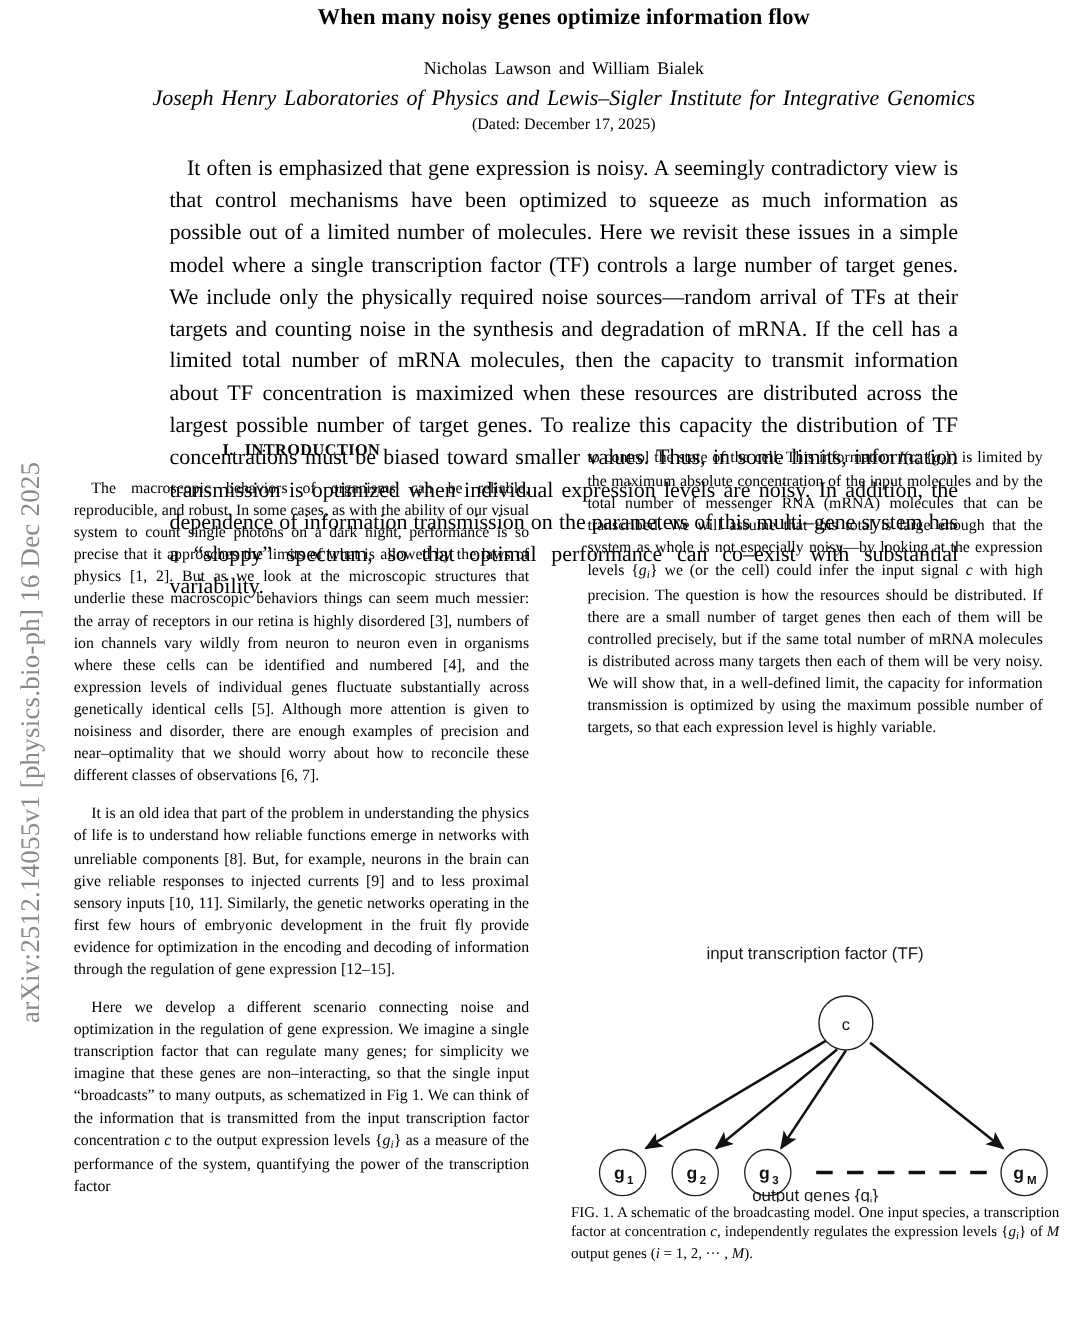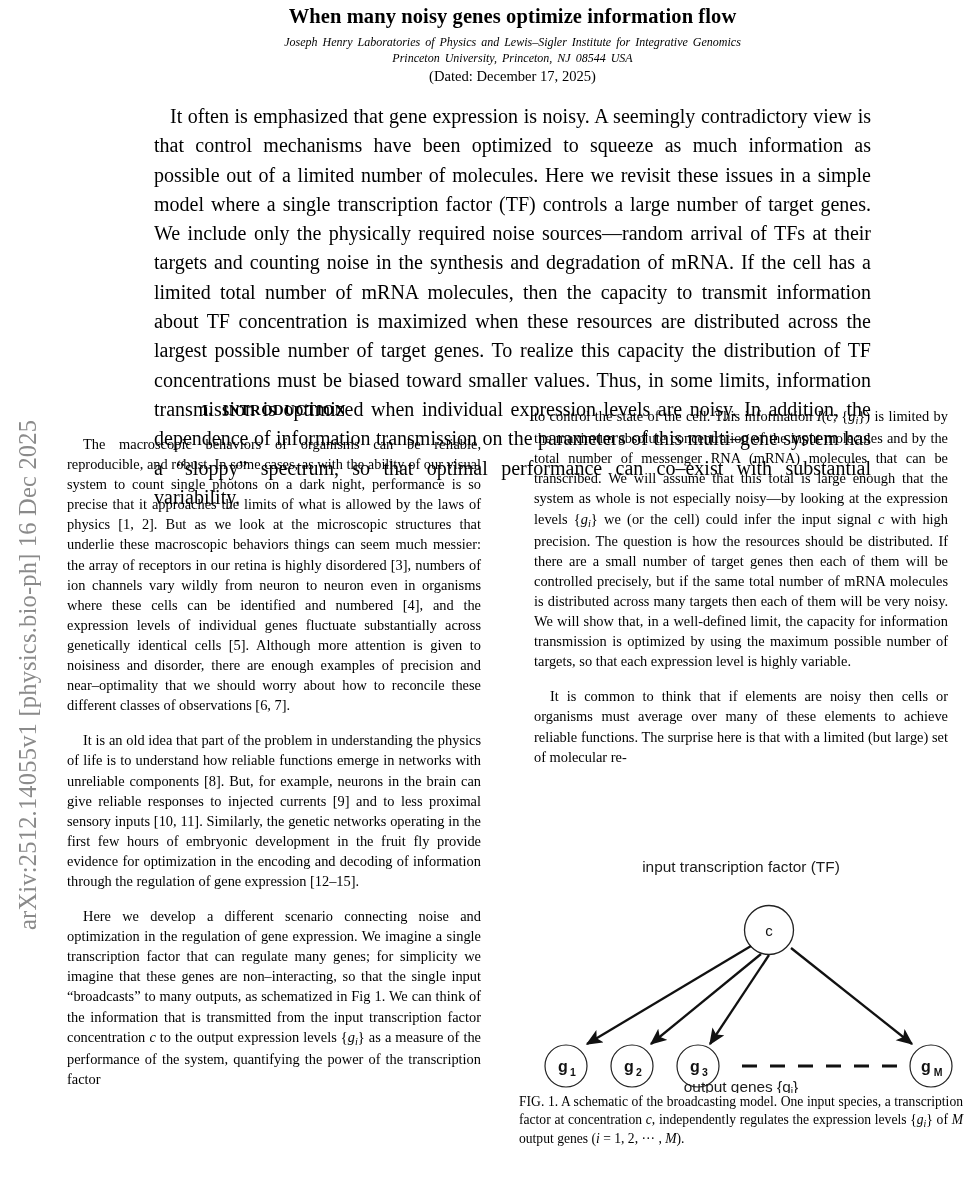--- a/index.html
+++ b/index.html
@@ -55,21 +55,21 @@
     letter-spacing: 0.1px;
   }
   .authors {
     text-align: center;
     font-size: 16.2px;
     margin-top: 23px;
     word-spacing: 3px;
   }
   .affil {
     text-align: center;
-    font-size: 12px;
+    font-size: 20px;
     font-style: italic;
     margin-top: 4px;
     line-height: 1.35;
     word-spacing: 2px;
   }
   .dated {
     text-align: center;
     font-size: 14.6px;
     margin-top: 2px;
   }
@@ -149,22 +149,22 @@
 <body>
 
 <div id="arxiv-stamp">
   <span class="vtext">arXiv:2512.14055v1  [physics.bio-ph]  16 Dec 2025</span>
 </div>
 
 <div id="page">
 
   <div>
     <div class="paper-title">When many noisy genes optimize information flow</div>
+    <div class="authors">Nicholas  Lawson  and  William  Bialek</div>
     <div class="affil">Joseph Henry Laboratories of Physics and Lewis–Sigler Institute for Integrative Genomics</div>
-    <div class="affil" style="margin-top:0">Princeton  University,  Princeton,  NJ 08544  USA</div>
     <div class="dated">(Dated: December 17, 2025)</div>
   </div>
 
   <div class="abstract">It often is emphasized that gene expression is noisy. A seemingly contradictory view is that control mechanisms have been optimized to squeeze as much information as possible out of a limited number of molecules. Here we revisit these issues in a simple model where a single transcription factor (TF) controls a large number of target genes. We include only the physically required noise sources—random arrival of TFs at their targets and counting noise in the synthesis and degradation of mRNA. If the cell has a limited total number of mRNA molecules, then the capacity to transmit information about TF concentration is maximized when these resources are distributed across the largest possible number of target genes. To realize this capacity the distribution of TF concentrations must be biased toward smaller values. Thus, in some limits, information transmission is optimized when individual expression levels are noisy. In addition, the dependence of information transmission on the parameters of this multi–gene system has a “sloppy” spectrum, so that optimal performance can co–exist with substantial variability.</div>
 
   <div class="columns">
 
     <div class="col">
 
       <div class="section-head">
@@ -175,21 +175,20 @@
       <p class="body">It is an old idea that part of the problem in understanding the physics of life is to understand how reliable functions emerge in networks with unreliable components [8]. But, for example, neurons in the brain can give reliable responses to injected currents [9] and to less proximal sensory inputs [10, 11]. Similarly, the genetic networks operating in the first few hours of embryonic development in the fruit fly provide evidence for optimization in the encoding and decoding of information through the regulation of gene expression [12–15].</p>
 
       <p class="body"><span>Here we develop a different scenario connecting noise and optimization in the regulation of gene expression. We imagine a single transcription factor that can regulate many genes; for simplicity we imagine that these genes are non–interacting, so that the single input “broadcasts” to many outputs, as schematized in Fig 1. We can think of the information that is transmitted from the input transcription factor concentration </span><i class="math">c</i><span> to the output expression levels </span><span>{</span><i class="math">g</i><span class="sub">i</span><span>}</span><span> as a measure of the performance of the system, quantifying the power of the transcription factor</span></p>
 
     </div>
 
     <div class="col">
 
       <p class="body" style="text-indent:0"><span>to control the state of the cell. This information </span><i class="math">I</i><span>(</span><i class="math">c</i><span>; {</span><i class="math">g</i><span class="sub">i</span><span>})</span><span> is limited by the maximum absolute concentration of the input molecules and by the total number of messenger RNA (mRNA) molecules that can be transcribed. We will assume that this total is large enough that the system as whole is not especially noisy—by looking at the expression levels </span><span>{</span><i class="math">g</i><span class="sub">i</span><span>}</span><span> we (or the cell) could infer the input signal </span><i class="math">c</i><span> with high precision. The question is how the resources should be distributed. If there are a small number of target genes then each of them will be controlled precisely, but if the same total number of mRNA molecules is distributed across many targets then each of them will be very noisy. We will show that, in a well-defined limit, the capacity for information transmission is optimized by using the maximum possible number of targets, so that each expression level is highly variable.</span></p>
 
-      <p class="body">It is common to think that if elements are noisy then cells or organisms must average over many of these elements to achieve reliable functions. The surprise here is that with a limited (but large) set of molecular re-</p>
 
       <div class="figure-block">
 
         <div class="fig-canvas">
           <svg width="444" height="235" viewBox="0 0 444 235" xmlns="http://www.w3.org/2000/svg">
             <defs>
               <marker id="ahead" markerWidth="9" markerHeight="9" refX="6.6" refY="3.1" orient="auto" markerUnits="strokeWidth">
                 <path d="M0,0 L7.2,3.1 L0,6.2 L1.7,3.1 z" fill="#111111"></path>
               </marker>
             </defs>

